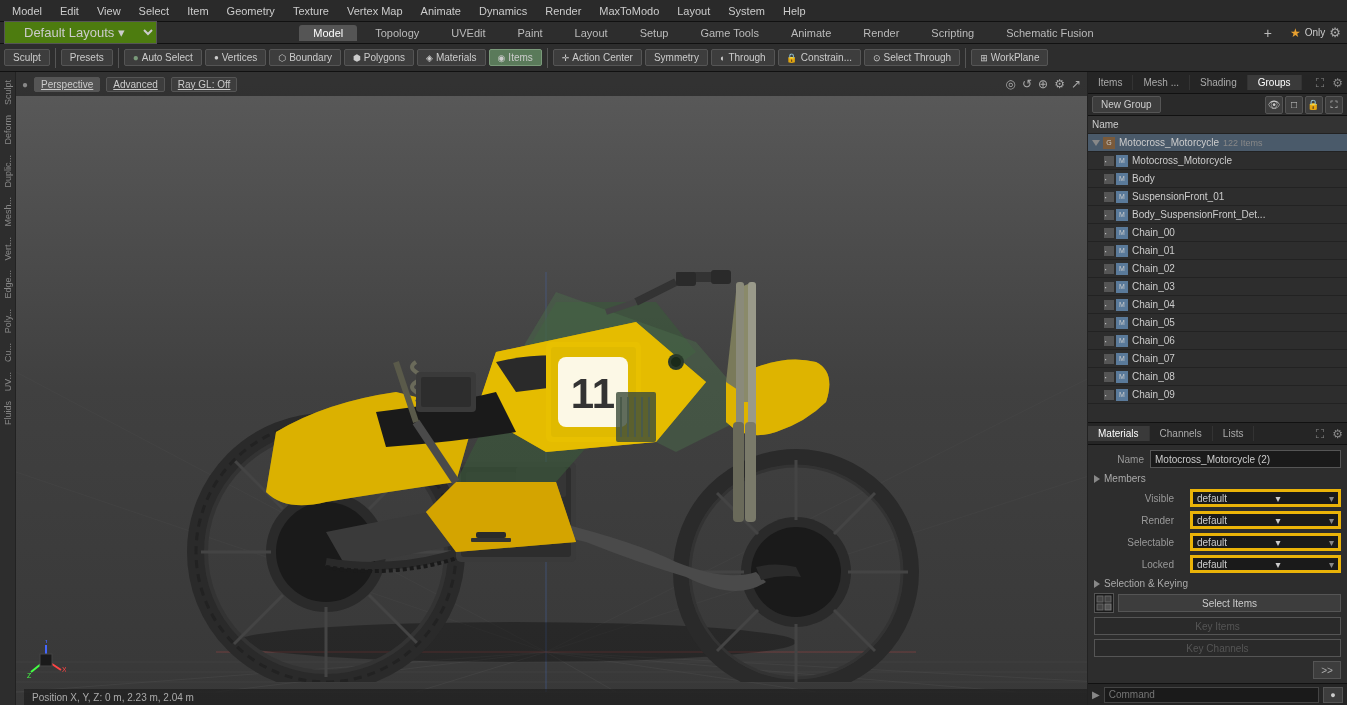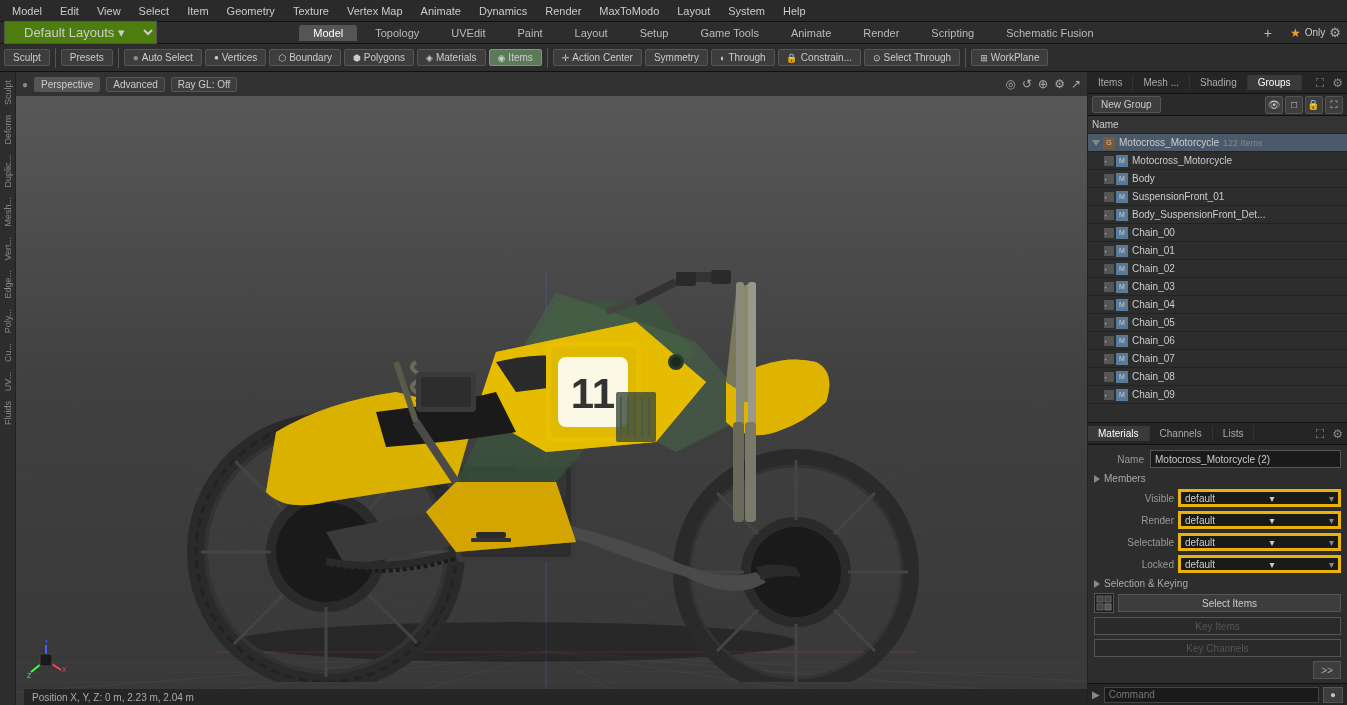--- a/index.html
+++ b/index.html
@@ -133,20 +133,21 @@
       z-index: 10;
     }
     .viewport-btn {
       padding: 1px 6px;
       background: #3d3d3d;
       border: 1px solid #555;
       color: #ccc;
       font-size: 10px;
       cursor: pointer;
       border-radius: 2px;
+      text-decoration: underline;
     }
     .viewport-btn.active { background: #555; }
 
     
     #scene-bg {
       position: absolute;
       top: 0; left: 0; right: 0; bottom: 0;
       background: linear-gradient(180deg, #5a5a5a 0%, #404040 50%, #383838 100%);
     }
 
@@ -301,21 +302,21 @@
       display: flex;
       align-items: center;
       height: 20px;
       margin-bottom: 2px;
     }
     .prop-label {
       width: 80px;
       text-align: right;
       font-size: 10px;
       color: #999;
-      margin-right: 4px;
+      margin-right: 16px;
       flex-shrink: 0;
     }
     .prop-select {
       flex: 1;
       height: 18px;
       background: #1a1a1a;
       border: 3px solid #eab308;
       color: #ccc;
       font-size: 10px;
       padding: 0 4px;

